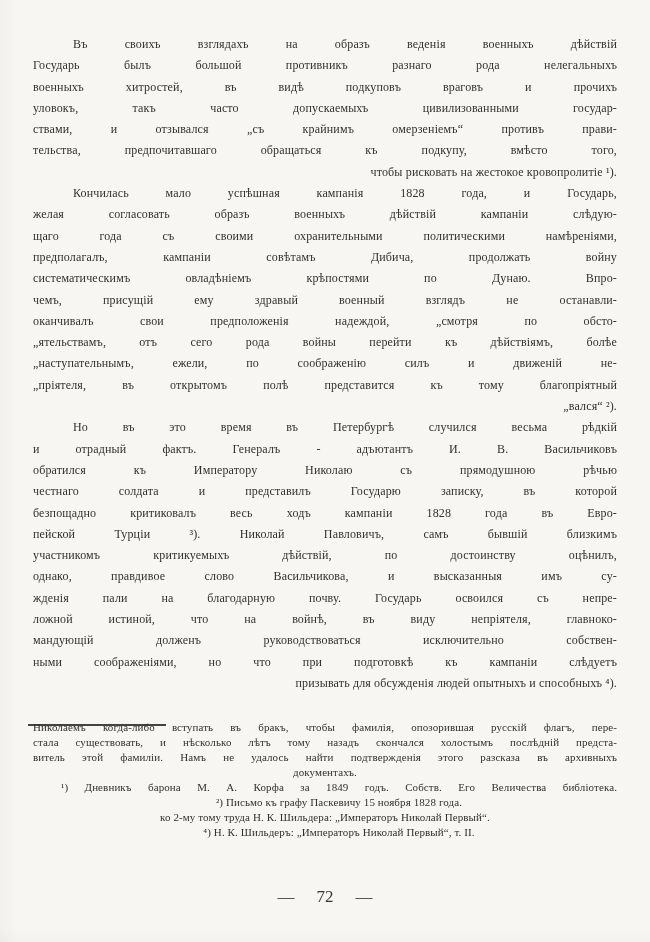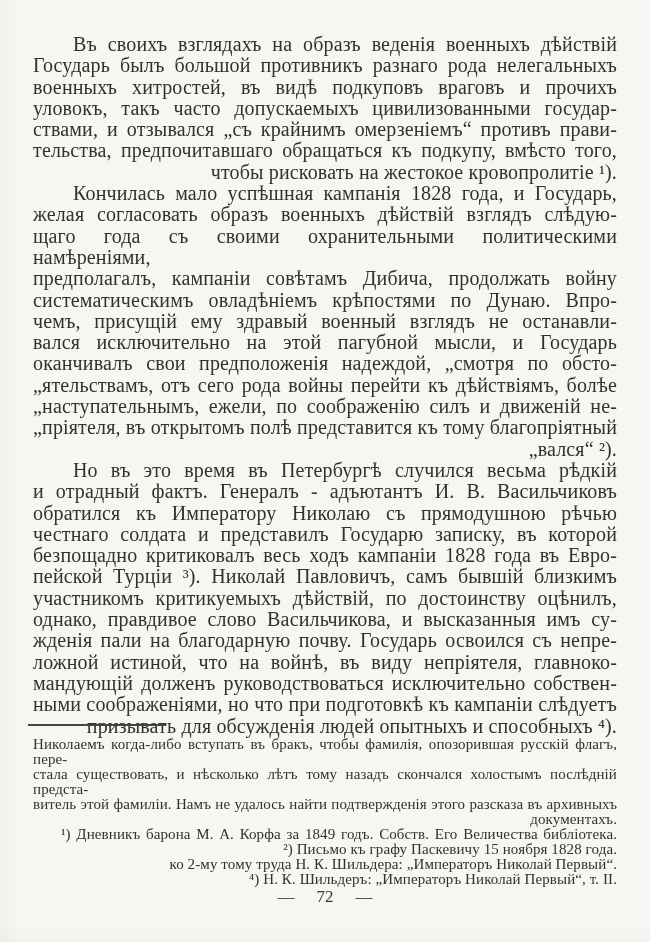--- a/index.html
+++ b/index.html
@@ -12,41 +12,41 @@
     color: #33312d;
   }
   .page {
     position: absolute; inset: 0;
     background: linear-gradient(90deg, rgba(0,0,0,0.025) 0, rgba(0,0,0,0) 18px),
                 linear-gradient(0deg, rgba(0,0,0,0.02) 0, rgba(0,0,0,0) 14px);
   }
   .main-text {
     position: absolute;
     left: 33px; top: 34px; width: 584px;
-    font-size: 20px;
+    font-size: 12px;
     line-height: 21.3px;
     letter-spacing: 0.15px;
   }
   .ln { text-align: right; white-space: nowrap; }
   .ln.j { white-space: normal; text-align: justify; text-align-last: justify; }
   .ln.ind { text-indent: 40px; }
   .fn-sep {
     position: absolute;
     left: 28px; top: 724px;
     width: 138px; height: 2px;
     background: #45433e;
   }
   .footnotes {
     position: absolute;
-    left: 33px; top: 737px; width: 584px;
-    font-size: 15px;
+    left: 33px; top: 720px; width: 584px;
+    font-size: 11px;
     line-height: 15px;
     letter-spacing: 0.1px;
   }
-  .fln { text-align: right; white-space: nowrap; }
+  .fln { text-align: center; white-space: nowrap; }
   .fln.j { white-space: normal; text-align: justify; text-align-last: justify; }
   .fln.indfn { text-indent: 28px; }
   .pagenum {
     position: absolute;
     left: 0; top: 887px; width: 650px;
     display: flex; justify-content: center; align-items: center;
     gap: 22px;
     font-size: 17px;
     color: #3a3833;
   }
@@ -63,26 +63,25 @@
       <div class="ln j">Государь былъ большой противникъ разнаго рода нелегальныхъ</div>
       <div class="ln j">военныхъ хитростей, въ видѣ подкуповъ враговъ и прочихъ</div>
       <div class="ln j">уловокъ, такъ часто допускаемыхъ цивилизованными государ-</div>
       <div class="ln j">ствами, и отзывался „съ крайнимъ омерзеніемъ“ противъ прави-</div>
       <div class="ln j">тельства, предпочитавшаго обращаться къ подкупу, вмѣсто того,</div>
       <div class="ln">чтобы рисковать на жестокое кровопролитіе ¹).</div>
     </div>
 
     <div class="para">
       <div class="ln j ind">Кончилась мало успѣшная кампанія 1828 года, и Государь,</div>
-      <div class="ln j">желая согласовать образъ военныхъ дѣйствій взглядъ слѣдую-</div>
+      <div class="ln j">желая согласовать образъ военныхъ дѣйствій кампаніи слѣдую-</div>
       <div class="ln j">щаго года съ своими охранительными политическими намѣреніями,</div>
       <div class="ln j">предполагалъ, кампаніи совѣтамъ Дибича, продолжать войну</div>
       <div class="ln j">систематическимъ овладѣніемъ крѣпостями по Дунаю. Впро-</div>
       <div class="ln j">чемъ, присущій ему здравый военный взглядъ не останавли-</div>
-      <div class="ln j">вался исключительно на этой пагубной мысли, и Государь</div>
       <div class="ln j">оканчивалъ свои предположенія надеждой, „смотря по обсто-</div>
       <div class="ln j">„ятельствамъ, отъ сего рода войны перейти къ дѣйствіямъ, болѣе</div>
       <div class="ln j">„наступательнымъ, ежели, по соображенію силъ и движеній не-</div>
       <div class="ln j">„пріятеля, въ открытомъ полѣ представится къ тому благопріятный</div>
       <div class="ln">„вался“ ²).</div>
     </div>
 
     <div class="para">
       <div class="ln j ind">Но въ это время въ Петербургѣ случился весьма рѣдкій</div>
       <div class="ln j">и отрадный фактъ. Генералъ - адъютантъ И. В. Васильчиковъ</div>

